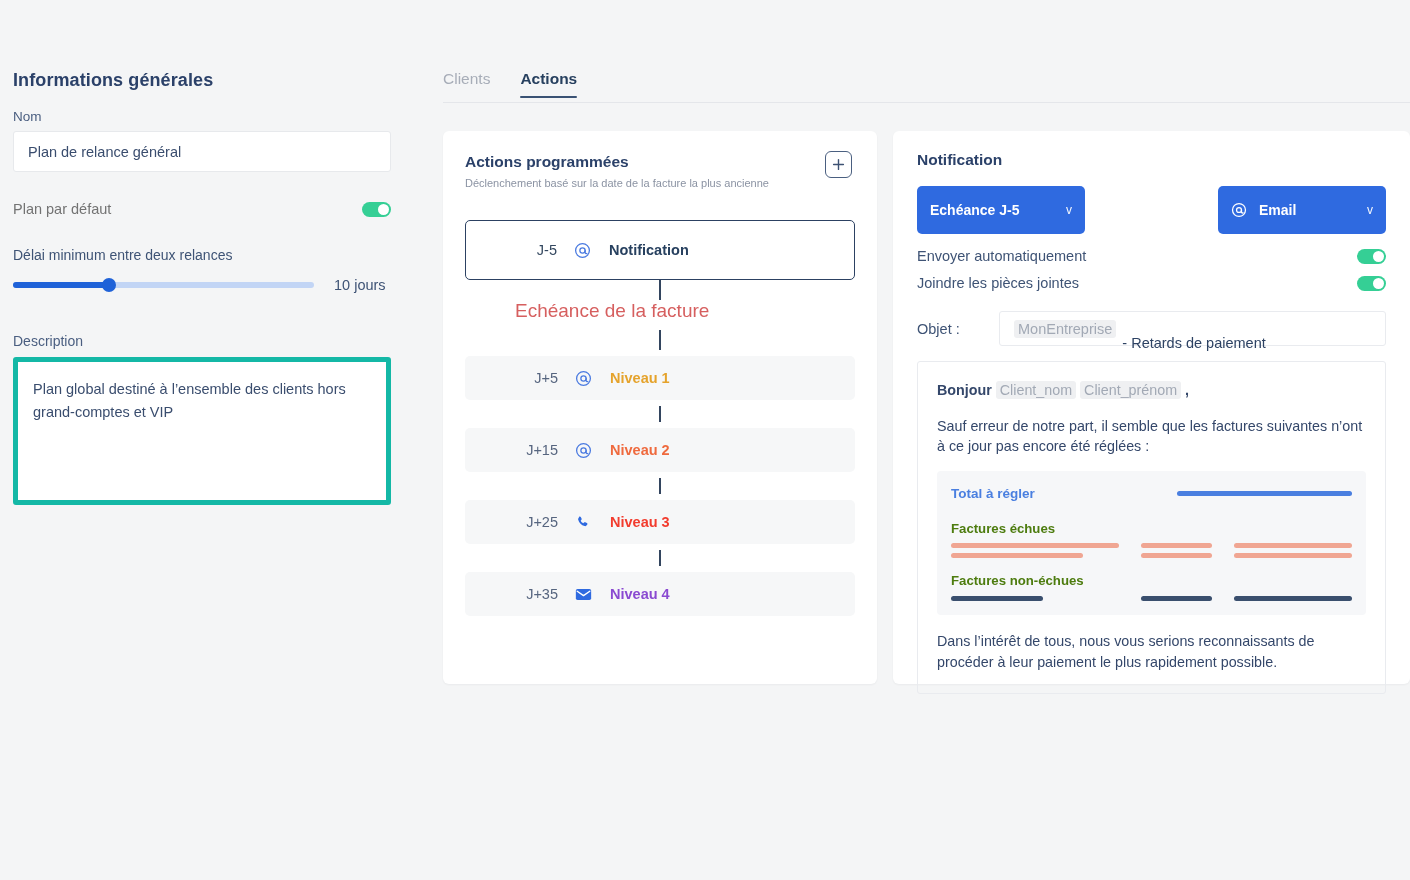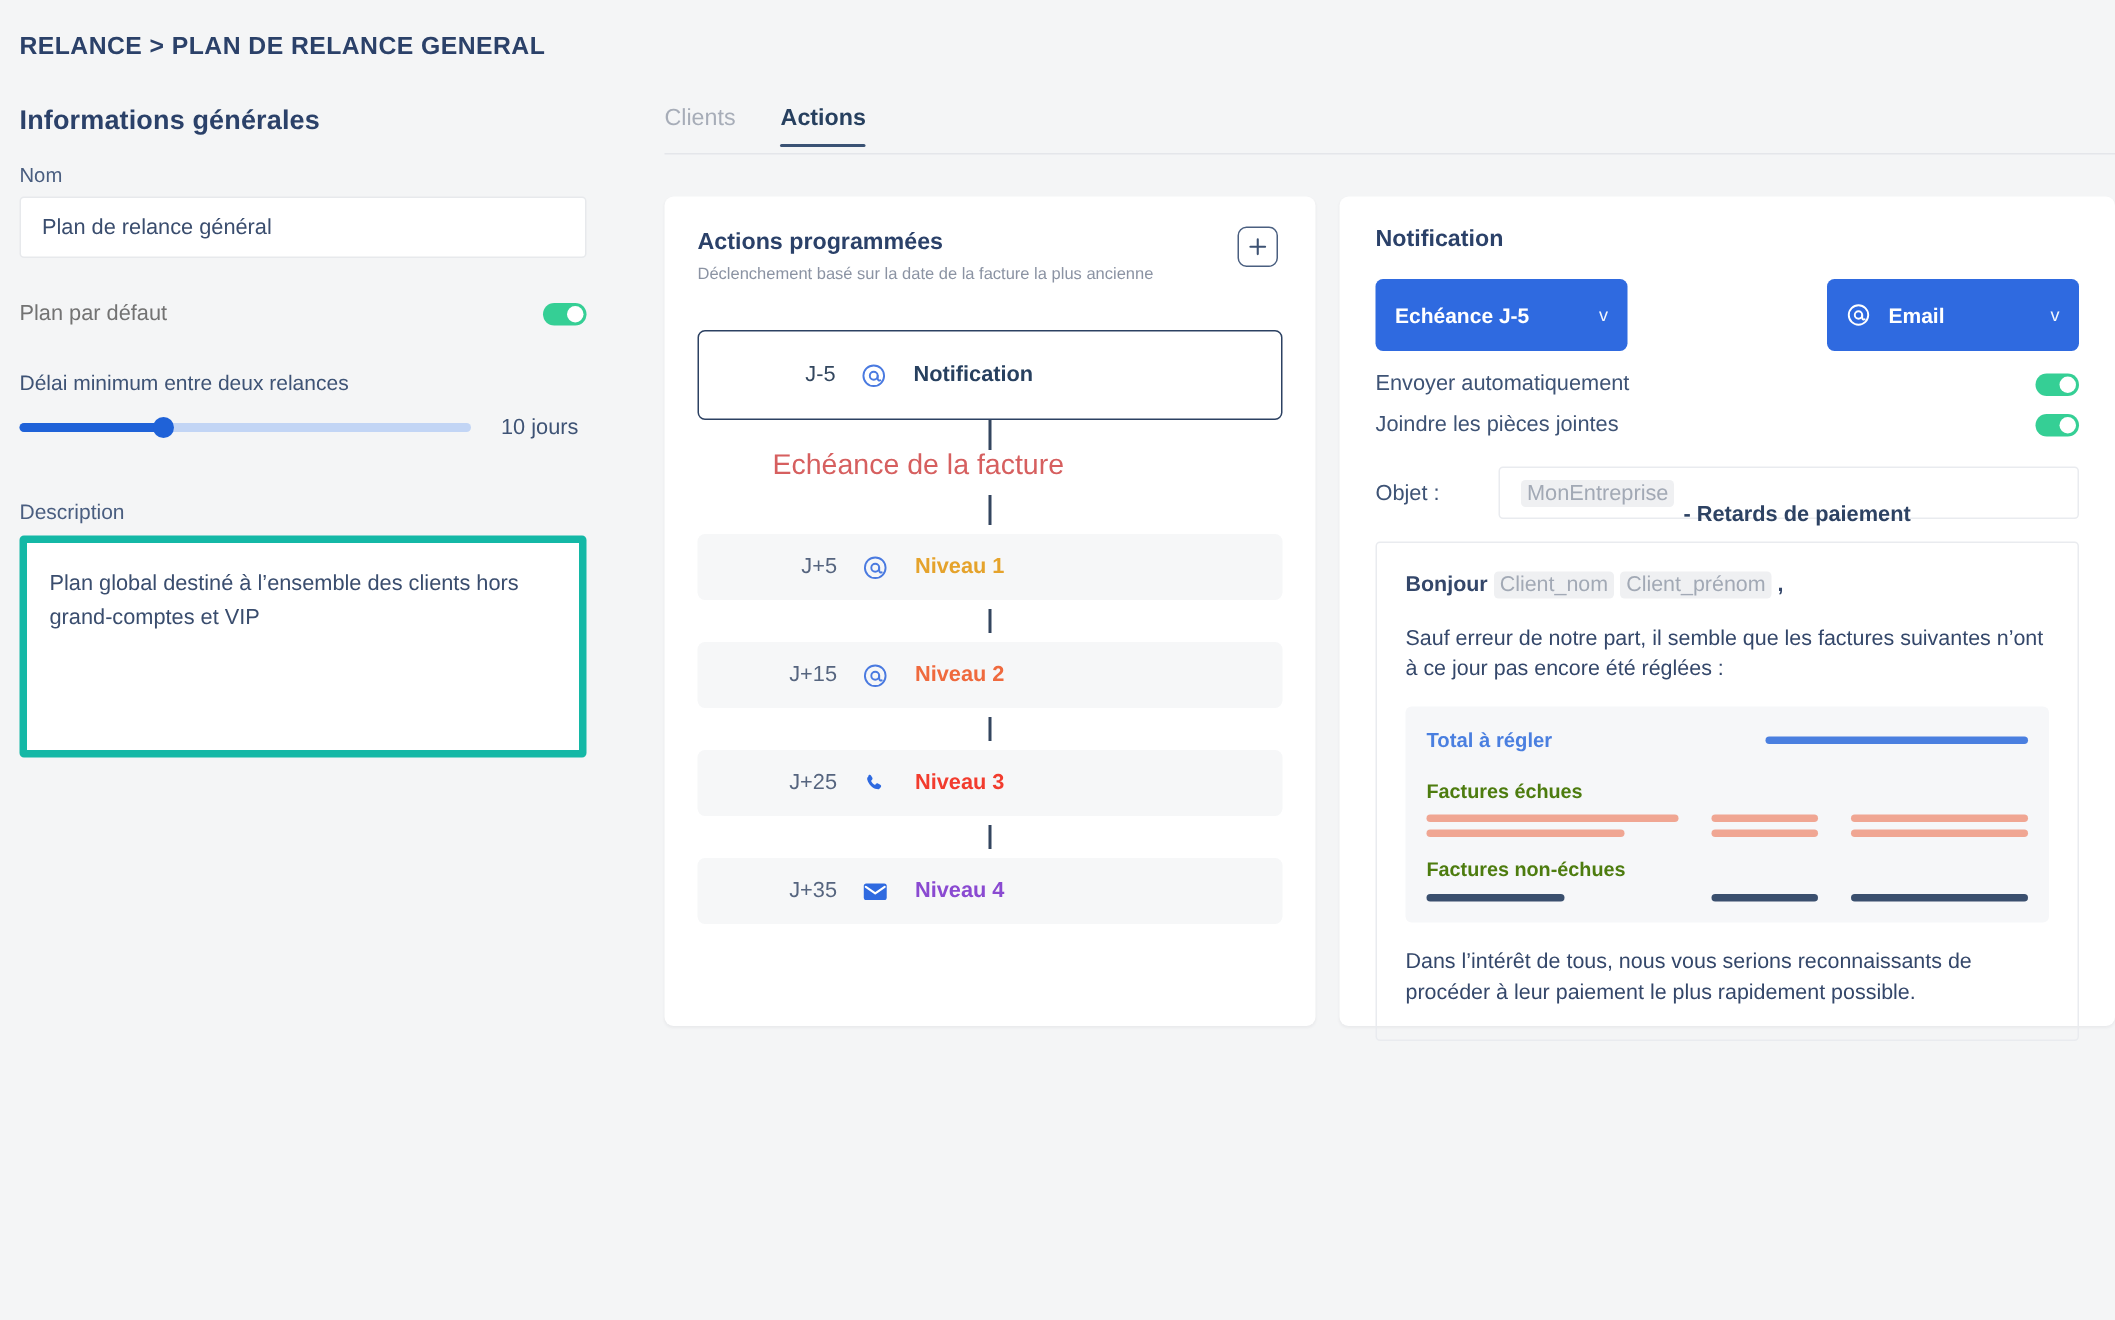--- a/index.html
+++ b/index.html
@@ -192,21 +192,20 @@
   .bar-grid { display: flex; gap: 22px; margin-top: 5px; }
   .bar-col { display: flex; flex-direction: column; gap: 5px; }
 
   .mail-closing { margin-top: 14px; }
 </style>
 </head>
 <body>
 
 <div class="page">
 
-  <div class="breadcrumb">RELANCE &gt; PLAN DE RELANCE GENERAL</div>
 
   <div class="left-col">
 
     <div class="section-title">Informations générales</div>
 
     <div class="field-label">Nom</div>
     <div class="text-input">Plan de relance général</div>
 
     <div class="row-toggle">
       <span class="lbl">Plan par défaut</span>
@@ -348,21 +347,21 @@
 
       <div class="notif-row">
         <span>Joindre les pièces jointes</span>
         <span class="toggle"></span>
       </div>
 
       <div class="objet-row">
         <span class="objet-label">Objet :</span>
         <span class="objet-input">
           <span class="var">MonEntreprise</span>
-          <span style="margin-left:6px;font-weight:bold;margin-top:28px;">- Retards de paiement</span>
+          <span style="margin-left:6px;font-weight:normal;margin-top:28px;">- Retards de paiement</span>
         </span>
       </div>
 
       <div class="mail-box">
 
         <div class="mail-greet">
           <span>Bonjour</span>
           <span class="var">Client_nom</span>
           <span class="var">Client_prénom</span>
           <span>,</span>

